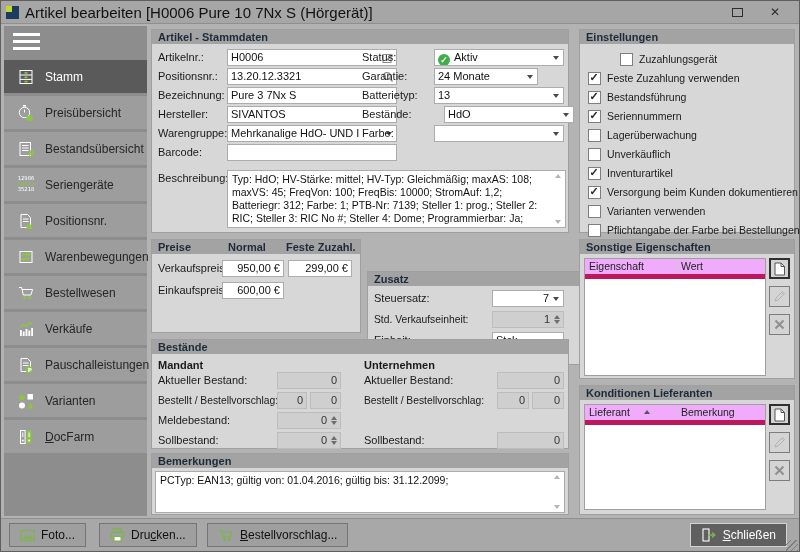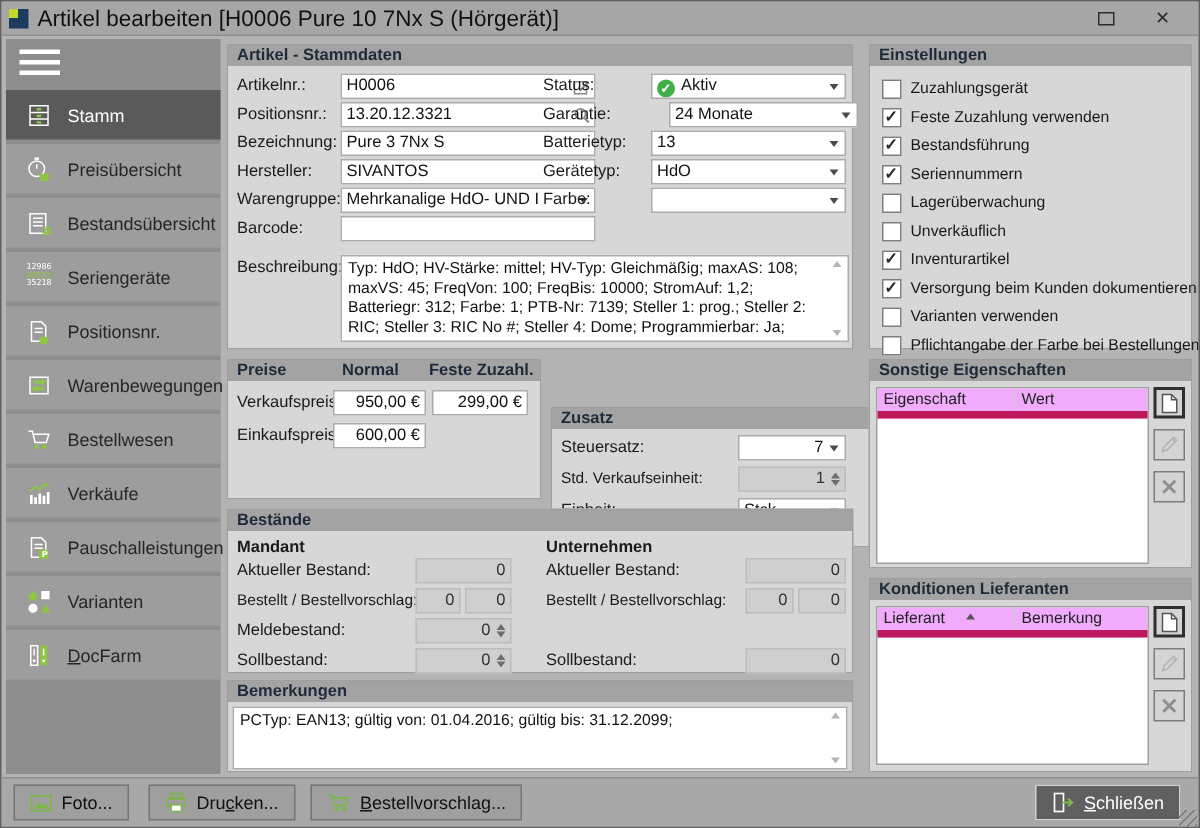--- a/index.html
+++ b/index.html
@@ -236,41 +236,41 @@
 
     <span class="lbl" style="left:6px;top:38px;">Positionsnr.:</span>
     <div class="fld" style="left:75px;top:38px;width:170px;">
       <span class="inner">13.20.12.3321</span>
       <span class="fldicon"><svg width="12" height="12" viewBox="0 0 12 12">
             <circle cx="5" cy="5" r="3.4" fill="none" stroke="#8a8a8a" stroke-width="1.2"></circle>
             <line x1="7.6" y1="7.6" x2="10.6" y2="10.6" stroke="#8a8a8a" stroke-width="1.4"></line>
           </svg></span>
     </div>
     <span class="lbl" style="left:210px;top:38px;">Garantie:</span>
-    <div class="fld hasdd" style="left:294px;top:38px;width:126px;">
+    <div class="fld hasdd" style="left:282px;top:38px;width:104px;">
       <span class="inner">24 Monate</span>
       <span class="dda"></span>
     </div>
 
     <span class="lbl" style="left:6px;top:57px;">Bezeichnung:</span>
     <div class="fld" style="left:75px;top:57px;width:170px;">
       <span class="inner">Pure 3 7Nx S</span>
     </div>
     <span class="lbl" style="left:210px;top:57px;">Batterietyp:</span>
     <div class="fld hasdd" style="left:282px;top:57px;width:130px;">
       <span class="inner">13</span>
       <span class="dda"></span>
     </div>
 
     <span class="lbl" style="left:6px;top:76px;">Hersteller:</span>
     <div class="fld" style="left:75px;top:76px;width:170px;">
       <span class="inner">SIVANTOS</span>
     </div>
-    <span class="lbl" style="left:210px;top:76px;">Gerätetyp:</span>
-    <div class="fld hasdd" style="left:282px;top:76px;width:130px;">
+    <span class="lbl" style="left:210px;top:76px;">Bestände:</span>
+    <div class="fld hasdd" style="left:292px;top:76px;width:130px;">
       <span class="inner">HdO</span>
       <span class="dda"></span>
     </div>
 
     <span class="lbl" style="left:6px;top:95px;">Warengruppe:</span>
     <div class="fld hasdd" style="left:75px;top:95px;width:170px;">
       <span class="inner">Mehrkanalige HdO- UND I</span>
       <span class="dda"></span>
     </div>
     <span class="lbl" style="left:210px;top:95px;">Farbe:</span>
@@ -383,21 +383,21 @@
       <span>PCTyp: EAN13; gültig von: 01.04.2016; gültig bis: 31.12.2099;</span>
       <span class="scrollcol">
           <span class="sarr-up"></span>
           <span class="sarr-dn"></span>
         </span>
     </div>
   </div>
 
   <div class="panel" style="left:578px;top:28px;width:216px;height:204px;">
     <div class="phead">Einstellungen</div>
-    <label class="cbrow" style="top:21px;">
+    <label class="cbrow" style="top:21px;margin-left:32px;">
         <span class="cb"></span>
         <span class="cbl">Zuzahlungsgerät</span>
       </label>
     <label class="cbrow" style="top:40px;">
         <span class="cb on"></span>
         <span class="cbl">Feste Zuzahlung verwenden</span>
       </label>
     <label class="cbrow" style="top:59px;">
         <span class="cb on"></span>
         <span class="cbl">Bestandsführung</span>

